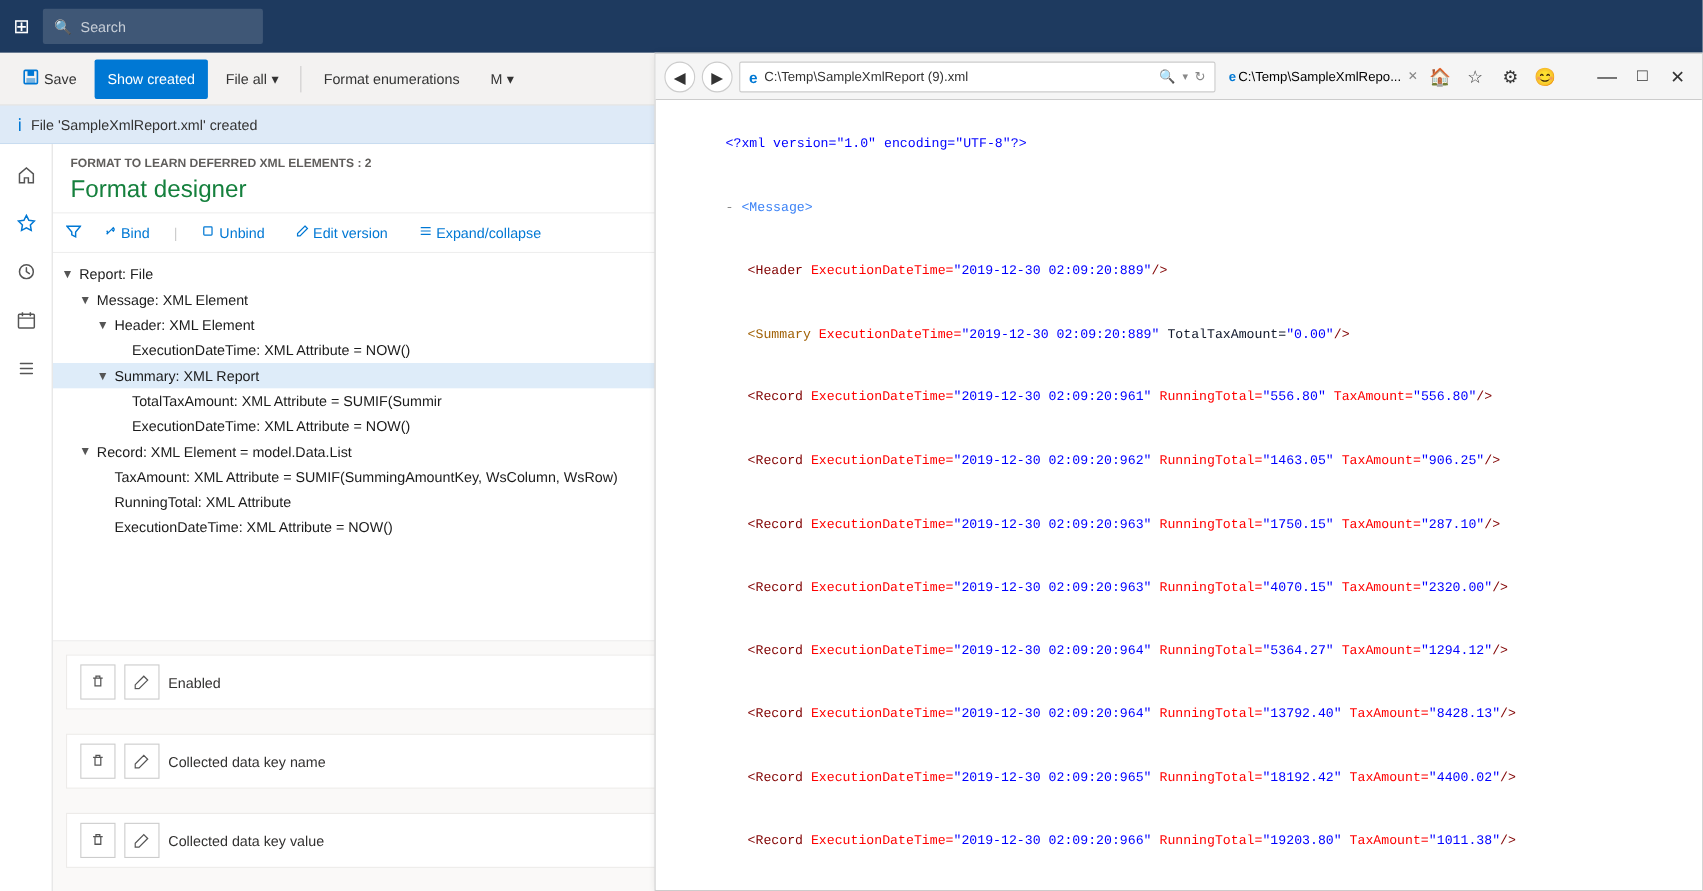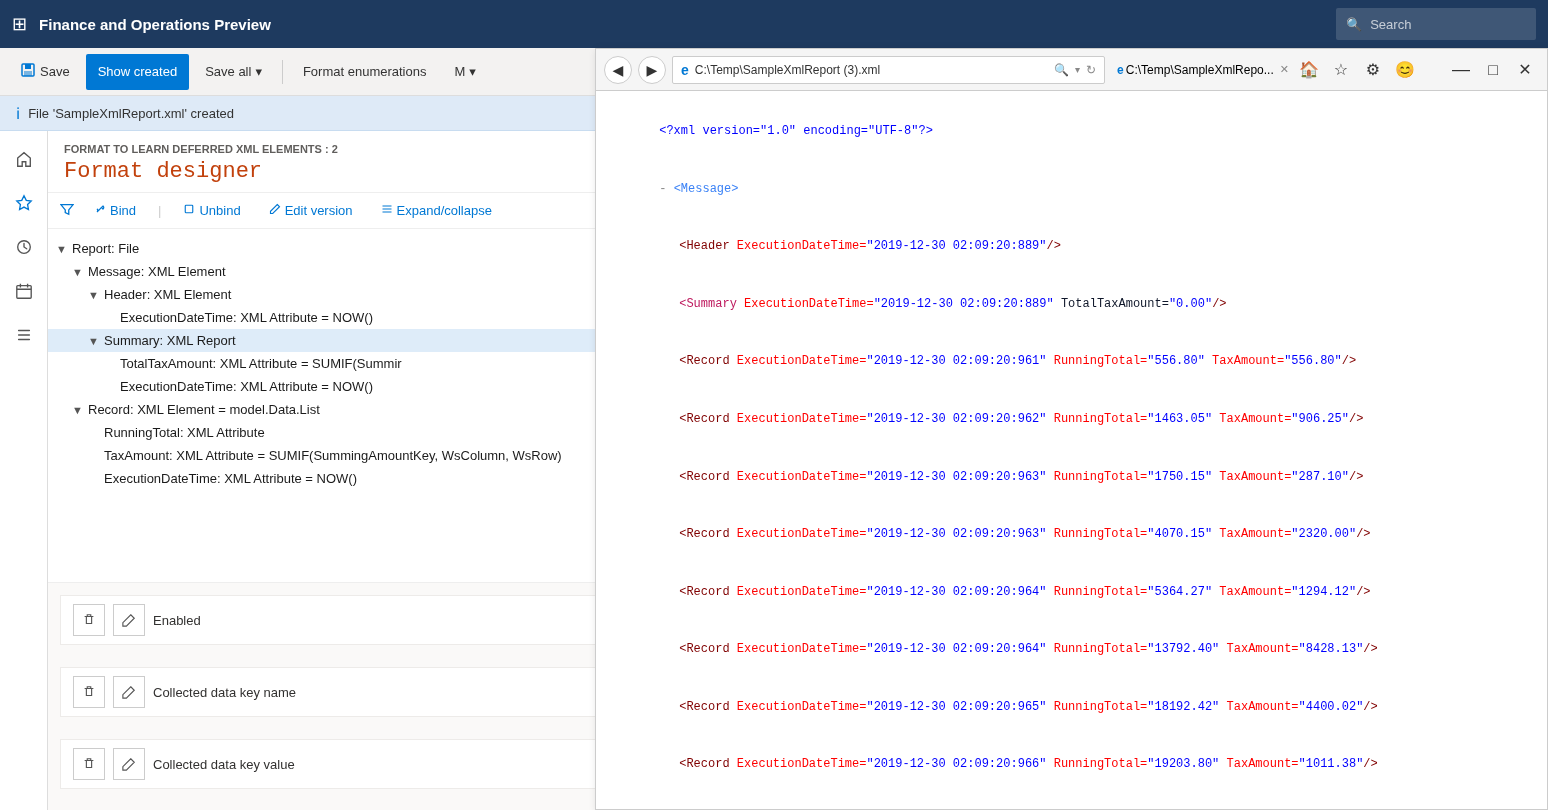--- a/index.html
+++ b/index.html
@@ -130,22 +130,21 @@
     .format-subtitle {
       font-size: 11px;
       color: #605e5c;
       text-transform: uppercase;
       font-weight: 600;
       margin-bottom: 4px;
     }
     .format-title {
       font-size: 22px;
       font-weight: 300;
-      color: #c2410c;
-      font-family: Liberation Mono, monospace;
+      color: #15803d;
     }
 
     
     .action-bar {
       display: flex;
       align-items: center;
       padding: 6px 12px;
       gap: 12px;
       border-bottom: 1px solid #eee;
     }
@@ -282,21 +281,20 @@
     
     ::-webkit-scrollbar { width: 6px; height: 6px; }
     ::-webkit-scrollbar-track { background: #f1f1f1; }
     ::-webkit-scrollbar-thumb { background: #c1c1c1; border-radius: 3px; }
   </style>
 </head>
 <body>
 
 <div class="top-nav">
   <span class="grid-icon">⊞</span>
-  <span class="app-title">Finance and Operations Preview</span>
   <div class="search-box">
     <span>🔍</span>
     <input type="text" placeholder="Search" style="">
   </div>
 </div>
 
 <div class="toolbar">
   <button class="toolbar-btn save-btn">
     <span>
       <svg width="16" height="16" viewBox="0 0 16 16" fill="none">
@@ -304,21 +302,21 @@
           <rect x="5" y="2" width="6" height="5" fill="#0078d4"></rect>
           <rect x="4" y="9" width="8" height="5" fill="#0078d4" opacity="0.5"></rect>
         </svg>
     </span>
     <span>Save</span>
   </button>
   <button class="toolbar-btn primary">
     <span>Show created</span>
   </button>
   <button class="toolbar-btn">
-    <span>Save all</span>
+    <span>File all</span>
     <span>▾</span>
   </button>
   <div class="toolbar-separator"></div>
   <button class="toolbar-btn">
     <span>Format enumerations</span>
   </button>
   <button class="toolbar-btn">
     <span>M</span>
     <span>▾</span>
   </button>
@@ -446,26 +444,26 @@
         <span class="item-label">ExecutionDateTime: XML Attribute = NOW()</span>
       </div>
 
       <div class="tree-item indent-1">
         <span class="expand-icon">▼</span>
         <span class="item-label">Record: XML Element = model.Data.List</span>
       </div>
 
       <div class="tree-item indent-2">
         <span class="expand-icon"></span>
-        <span class="item-label">RunningTotal: XML Attribute</span>
+        <span class="item-label">TaxAmount: XML Attribute = SUMIF(SummingAmountKey, WsColumn, WsRow)</span>
       </div>
 
       <div class="tree-item indent-2">
         <span class="expand-icon"></span>
-        <span class="item-label">TaxAmount: XML Attribute = SUMIF(SummingAmountKey, WsColumn, WsRow)</span>
+        <span class="item-label">RunningTotal: XML Attribute</span>
       </div>
 
       <div class="tree-item indent-2">
         <span class="expand-icon"></span>
         <span class="item-label">ExecutionDateTime: XML Attribute = NOW()</span>
       </div>
     </div>
 
     <div style="border-top:1px solid #eee; padding:12px; display:flex; flex-direction:column; gap:10px; background:#faf9f8;">
       <div class="field-row">
@@ -512,21 +510,21 @@
     </div>
   </div>
 </div>
 
 <div class="xml-panel">
   <div class="browser-chrome">
     <div class="nav-btn">◀</div>
     <div class="nav-btn">▶</div>
     <div class="address-bar">
       <span class="address-icon" style="color:#0078d4; font-weight:bold; font-size:14px;">e</span>
-      <span style="flex:1; font-size:12px;">C:\Temp\SampleXmlReport (3).xml</span>
+      <span style="flex:1; font-size:12px;">C:\Temp\SampleXmlReport (9).xml</span>
       <span style="color:#888; cursor:pointer;">🔍</span>
       <span style="color:#888; cursor:pointer; font-size:10px;">▾</span>
       <span style="color:#888; cursor:pointer;">↻</span>
     </div>
     <div style="display:flex; gap:2px; align-items:center; padding-left:6px;">
       <span style="color:#0078d4; font-size:12px; font-weight:bold;">e</span>
       <span style="font-size:12px; max-width:160px; overflow:hidden; white-space:nowrap; text-overflow:ellipsis;">C:\Temp\SampleXmlRepo...</span>
       <span style="color:#888; font-size:11px; cursor:pointer; margin-left:4px;">✕</span>
     </div>
     <div class="window-controls">
@@ -545,21 +543,21 @@
     <div class="xml-line">
       <span style="color:#0000ff;">&lt;?xml version="1.0" encoding="UTF-8"?&gt;</span>
     </div>
     <div class="xml-line">
       <span style="color:#888;">- </span><span style="color:#3b82f6;">&lt;Message&gt;</span>
     </div>
     <div class="xml-line xml-indent-1">
       <span style="color:#800000;">&lt;Header </span><span style="color:#ff0000;">ExecutionDateTime=</span><span style="color:#0000ff;">"2019-12-30 02:09:20:889"</span><span style="color:#800000;">/&gt;</span>
     </div>
     <div class="xml-line xml-indent-1">
-      <span style="color:#be185d;">&lt;Summary </span><span style="color:#ff0000;">ExecutionDateTime=</span><span style="color:#0000ff;">"2019-12-30 02:09:20:889"</span><span style="color:#0f172a;"> TotalTaxAmount=</span><span style="color:#0000ff;">"0.00"</span><span style="color:#800000;">/&gt;</span>
+      <span style="color:#a16207;">&lt;Summary </span><span style="color:#ff0000;">ExecutionDateTime=</span><span style="color:#0000ff;">"2019-12-30 02:09:20:889"</span><span style="color:#0f172a;"> TotalTaxAmount=</span><span style="color:#0000ff;">"0.00"</span><span style="color:#800000;">/&gt;</span>
     </div>
     <div class="xml-line xml-indent-1">
       <span style="color:#800000;">&lt;Record </span><span style="color:#ff0000;">ExecutionDateTime=</span><span style="color:#0000ff;">"2019-12-30 02:09:20:961"</span><span style="color:#ff0000;"> RunningTotal=</span><span style="color:#0000ff;">"556.80"</span><span style="color:#ff0000;"> TaxAmount=</span><span style="color:#0000ff;">"556.80"</span><span style="color:#800000;">/&gt;</span>
     </div>
     <div class="xml-line xml-indent-1">
       <span style="color:#800000;">&lt;Record </span><span style="color:#ff0000;">ExecutionDateTime=</span><span style="color:#0000ff;">"2019-12-30 02:09:20:962"</span><span style="color:#ff0000;"> RunningTotal=</span><span style="color:#0000ff;">"1463.05"</span><span style="color:#ff0000;"> TaxAmount=</span><span style="color:#0000ff;">"906.25"</span><span style="color:#800000;">/&gt;</span>
     </div>
     <div class="xml-line xml-indent-1">
       <span style="color:#800000;">&lt;Record </span><span style="color:#ff0000;">ExecutionDateTime=</span><span style="color:#0000ff;">"2019-12-30 02:09:20:963"</span><span style="color:#ff0000;"> RunningTotal=</span><span style="color:#0000ff;">"1750.15"</span><span style="color:#ff0000;"> TaxAmount=</span><span style="color:#0000ff;">"287.10"</span><span style="color:#800000;">/&gt;</span>
     </div>

